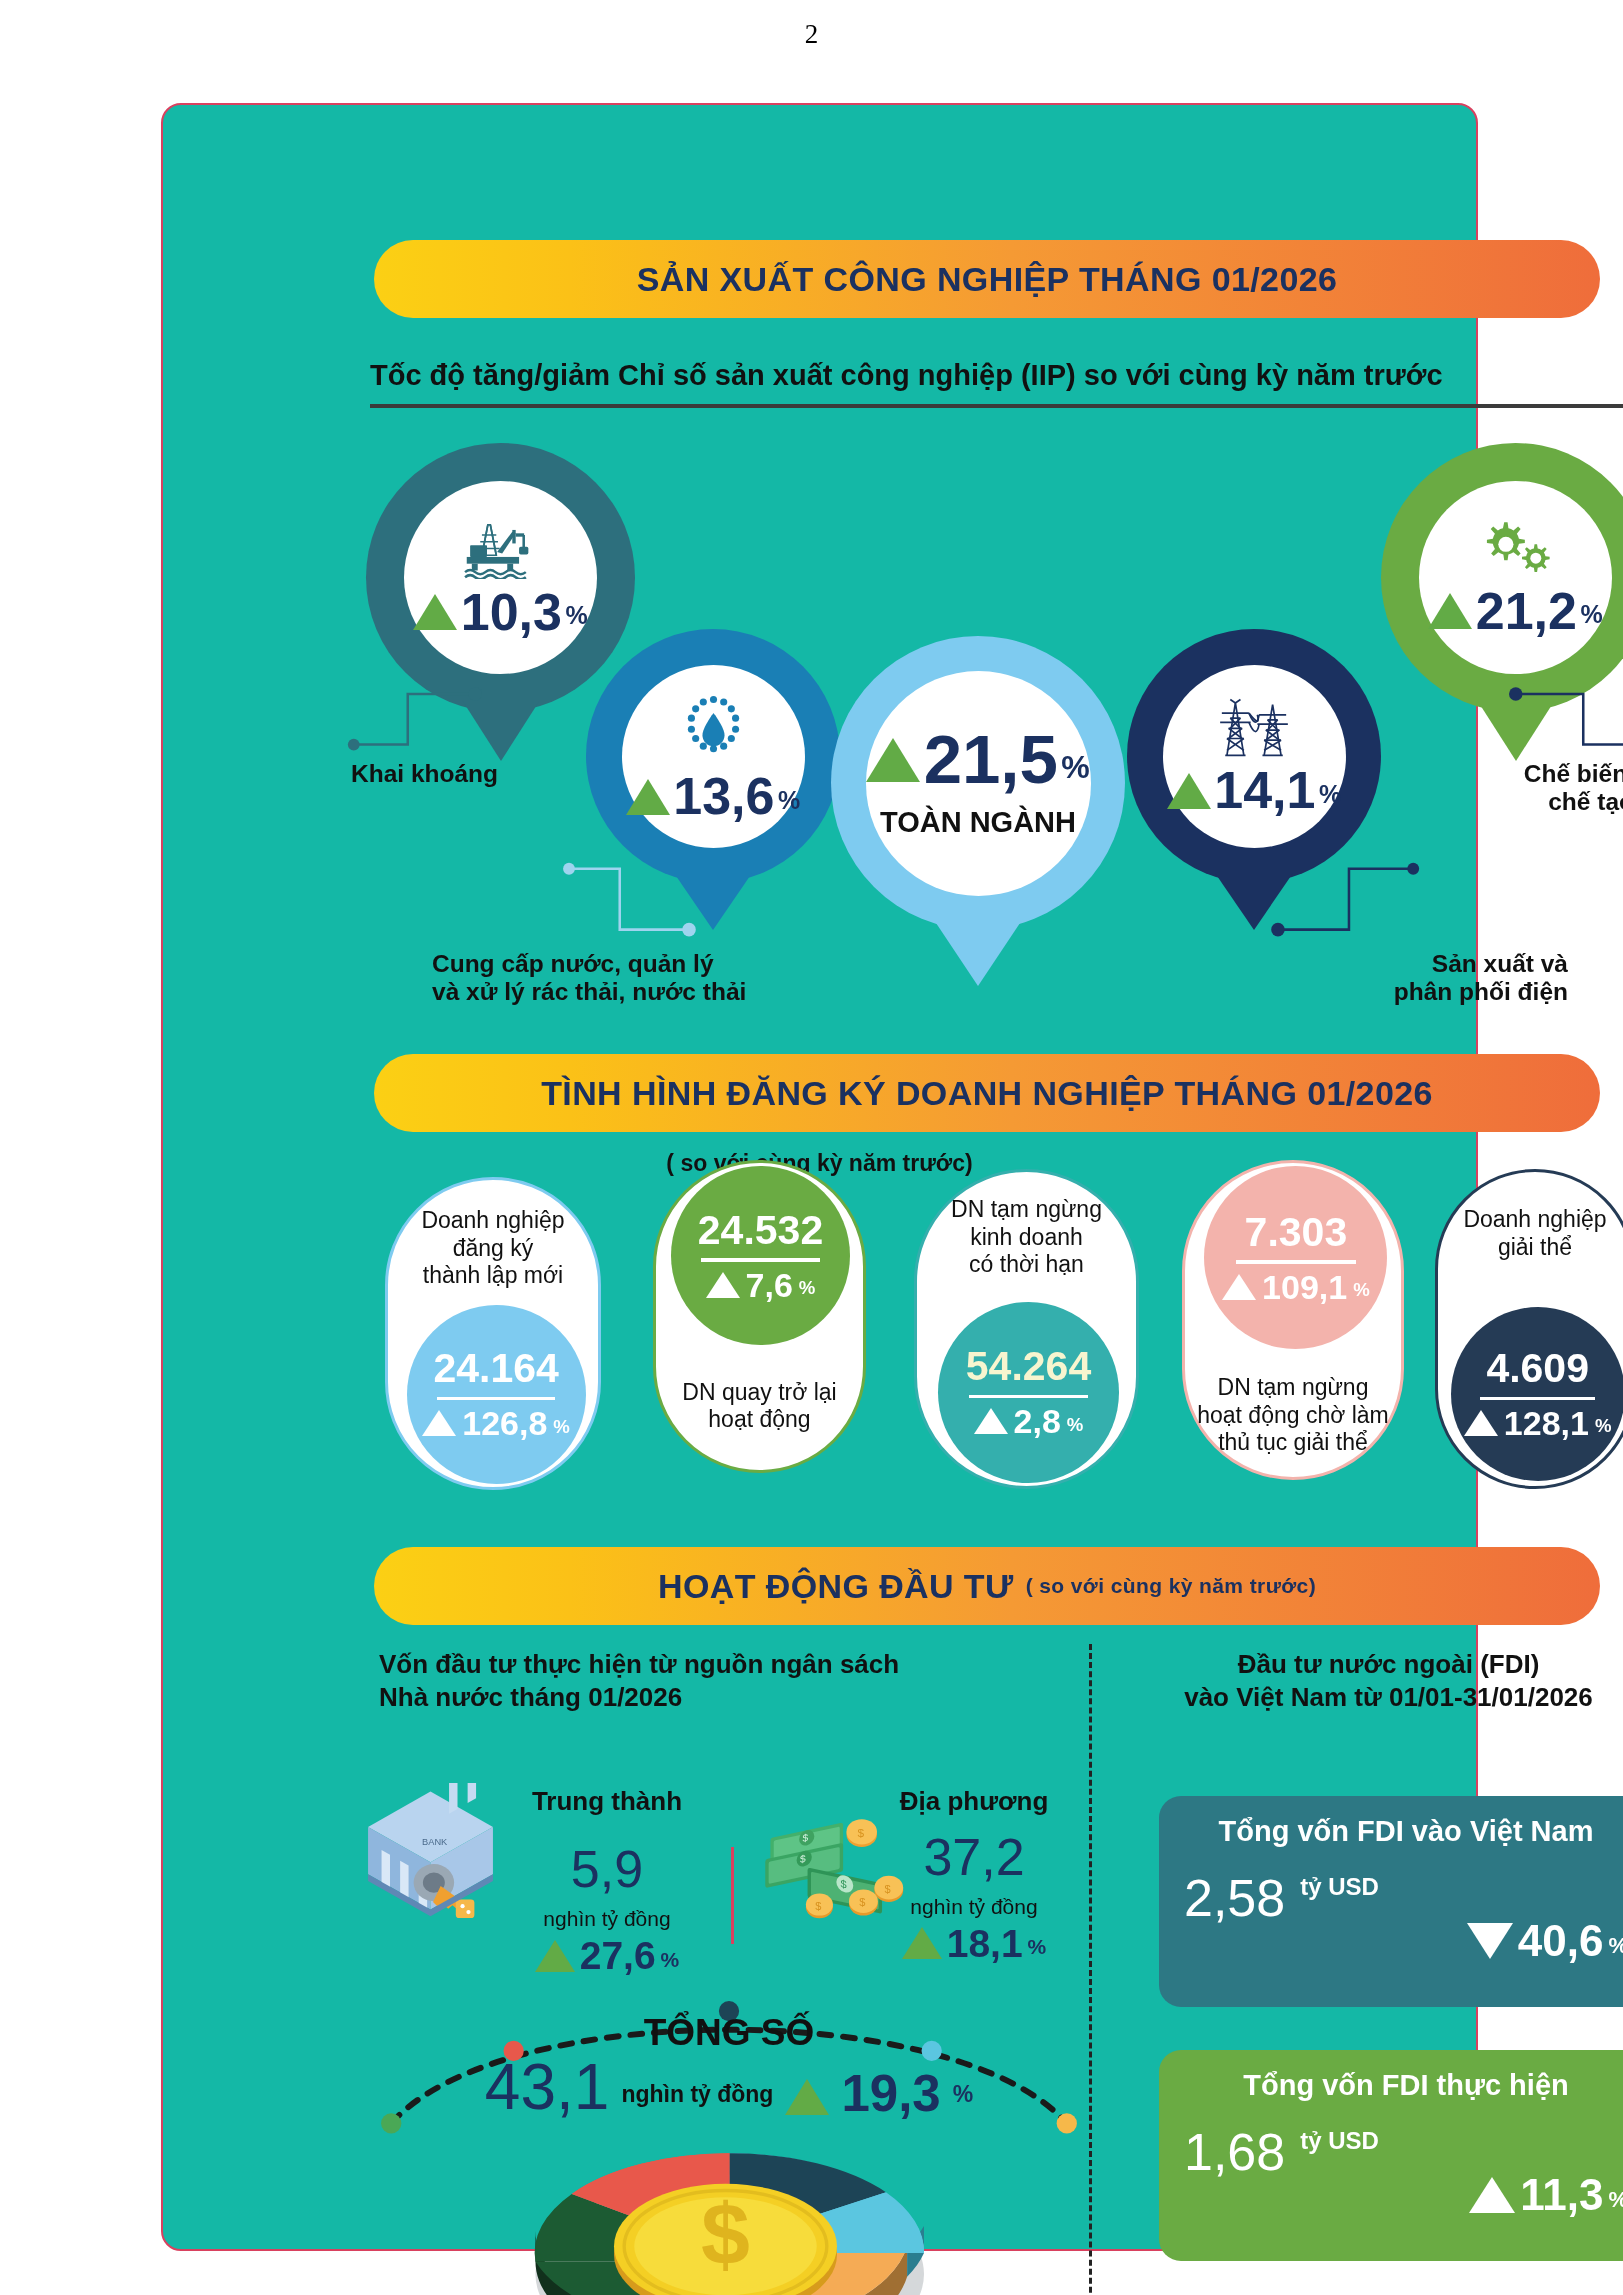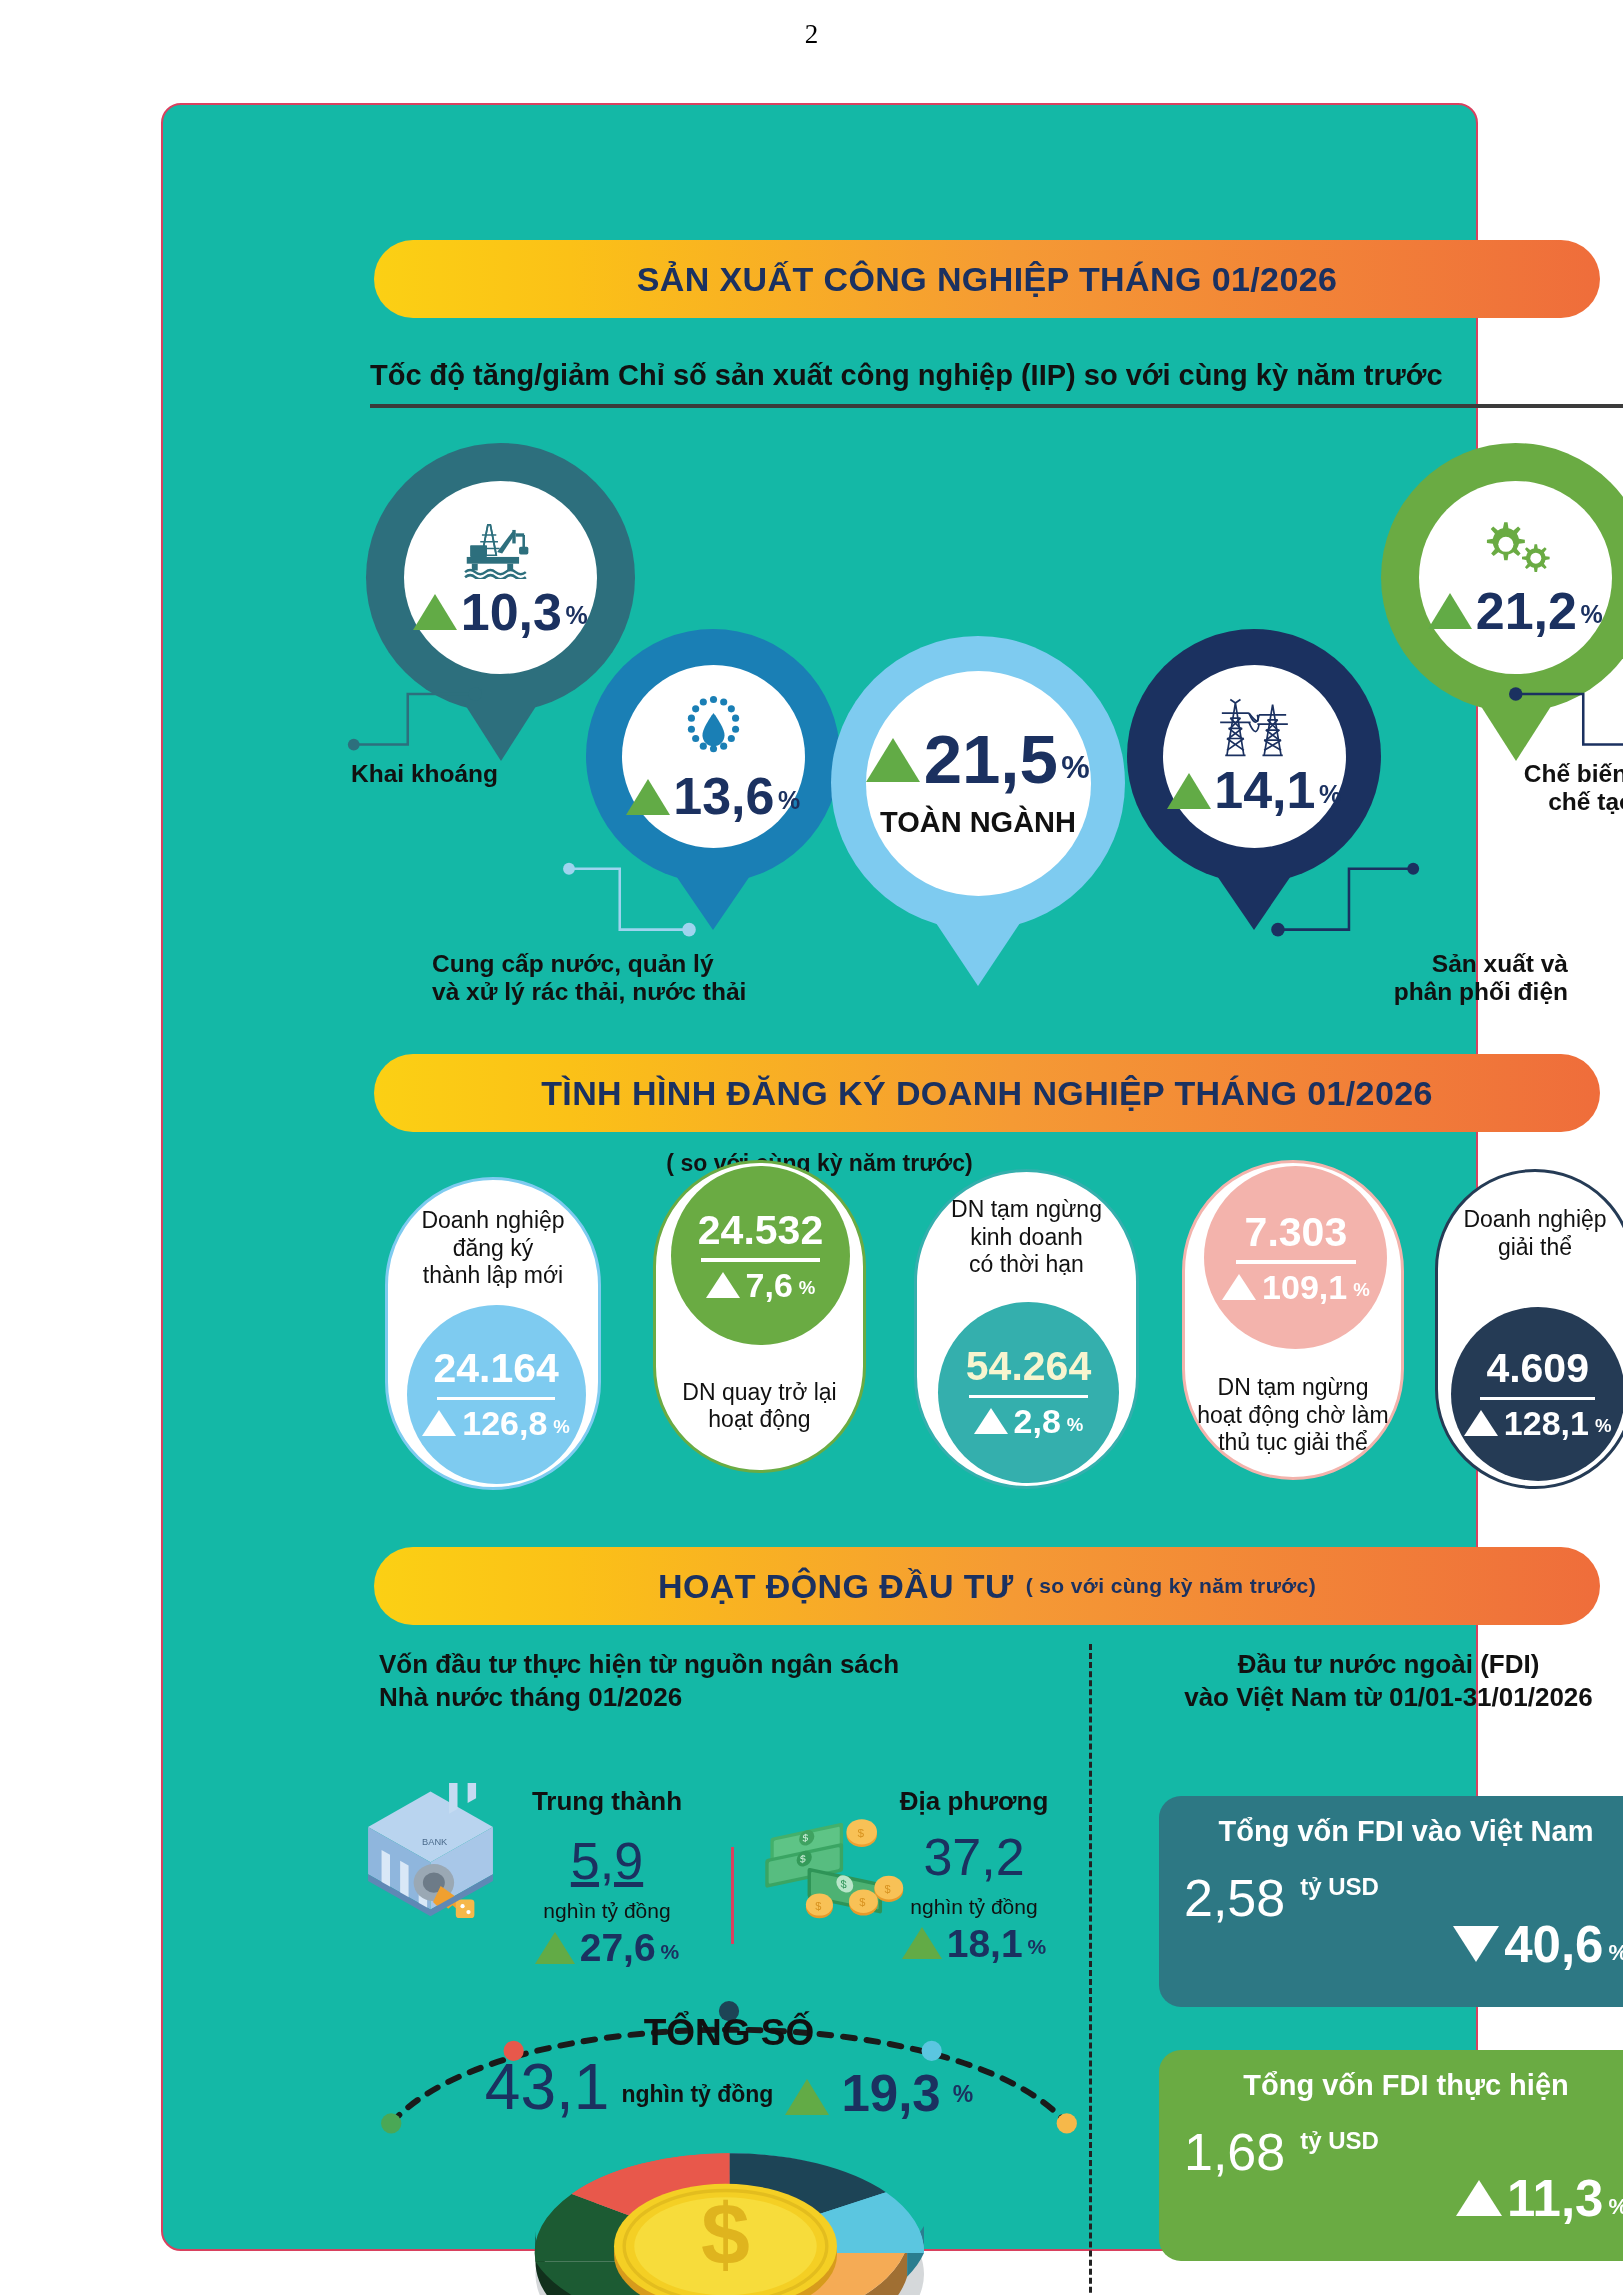--- a/index.html
+++ b/index.html
@@ -103,21 +103,21 @@
   .kpi-pct { display:flex; align-items:center; justify-content:center; gap:5px; margin-top: 5px; }
   .kpi-pct .n { font-size: 39px; font-weight: bold; color: #1b3160; line-height:1; }
   .kpi-pct .s { font-size: 21px; font-weight: bold; color: #1b3160; align-self:flex-end; padding-bottom:3.4px;}
 
   .fdi-card { position: absolute; border-radius: 22px; padding: 18.6px 25px; }
   .fdi-card .ttl { font-size: 29px; font-weight: bold; color: #fff; text-align: center; }
   .fdi-row { display: flex; align-items: flex-start; margin-top: 24px; }
   .fdi-val { font-size: 52px; color: #fff; line-height: 1; }
   .fdi-unit { font-size: 24px; color: #fff; margin-left: 15px; margin-top: 1.7px; font-weight:bold;}
   .fdi-pct { display: flex; align-items: center; justify-content: flex-end; gap: 5px; margin-top: -5px;}
-  .fdi-pct .n { font-size: 51px; font-weight: bold; color: #fff; line-height: 1; }
+  .fdi-pct .n { font-size: 44px; font-weight: bold; color: #fff; line-height: 1; }
   .fdi-pct .s { font-size: 22px; font-weight: bold; color: #fff; align-self: flex-end; padding-bottom: 3.4px; }
   .tri-dn { width:0;height:0;border-left:23px solid transparent;border-right:23px solid transparent;border-top:36px solid #fff; }
   .tri-up-w { width:0;height:0;border-left:23px solid transparent;border-right:23px solid transparent;border-bottom:36px solid #fff; }
 
   .total-wrap { position: absolute; left: 211px; top: 1907px; width: 710px; }
   .total-label { font-size: 37px; font-weight: bold; color: #111; text-align:center; }
   .total-row { display:flex; align-items:flex-end; justify-content:center; gap: 12px; margin-top: 3.4px;}
   .total-num { font-size: 64px; color: #1b3160; line-height: .95; text-align: right; }
   .total-unit { font-size: 23px; color:#111; font-weight:bold; padding-bottom: 10px;}
   svg { display: block; }
@@ -406,21 +406,21 @@
         <rect x="118" y="138" width="22" height="22" rx="4" fill="#f6b84a"></rect>
         <circle cx="126" cy="146" r="2.5" fill="#fff"></circle>
           <circle cx="133" cy="153" r="2.5" fill="#fff"></circle>
         <path d="M14 108 L88 150 L162 108 L162 116 L88 158 L14 116 Z" fill="#5f88b5"></path>
       </g>
     </svg>
   </span>
 
   <div style="position:absolute; left:347px; top:1681px; width:194px;">
     <div class="kpi-label">Trung thành</div>
-    <div class="kpi-num" style="margin-top:18px;text-decoration:underline;">5,9</div>
+    <div class="kpi-num" style="margin-top:26px;">5,9</div>
     <div class="kpi-unit" style="margin-top:12px;">nghìn tỷ đồng</div>
     <div class="kpi-pct">
       <div class="tri-up sm" style="border-left-width:20px;border-right-width:20px;border-bottom-width:32px;"></div>
       <span class="n">27,6</span>
       <span class="s">%</span>
     </div>
   </div>
 
   <div class="divider-v" style="left:568px; top:1742px; height:97px;"></div>
 

